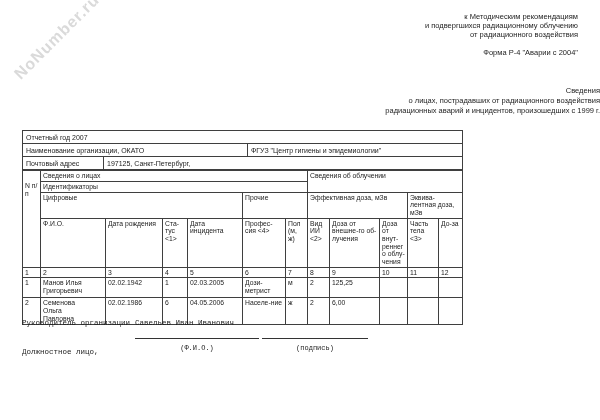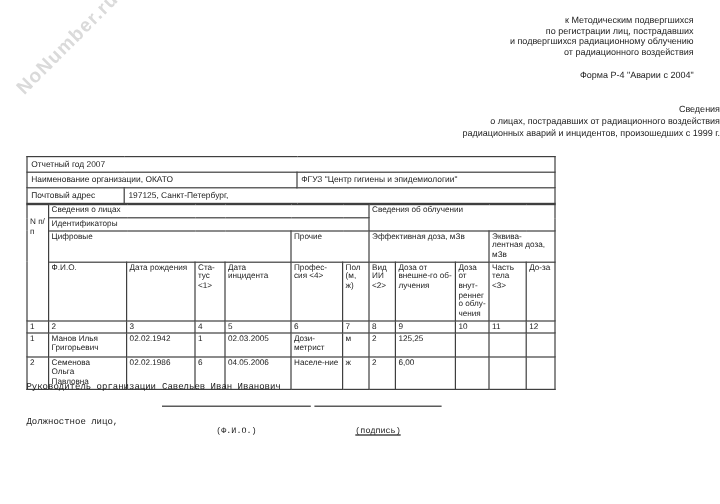--- a/index.html
+++ b/index.html
@@ -13,35 +13,34 @@
   table{border-collapse:collapse;table-layout:fixed;}
   .info-table{position:absolute;left:22px;top:130px;width:440px;font-size:7px;}
   .info-table td{border:1px solid #3f3f3f;padding:1px 3px;height:10px;overflow:hidden;white-space:nowrap;}
   .main-table{position:absolute;left:22px;top:170px;width:440px;font-size:6.8px;line-height:1.13;}
   .main-table td{border:1px solid #3f3f3f;padding:1px 2px;vertical-align:top;overflow:hidden;
         white-space:pre-line;word-wrap:break-word;}
   .main-table .corner-cell{vertical-align:top;padding-top:11px;}
   .footer{position:absolute;left:22px;top:319px;width:430px;height:60px;
         font-family:"Liberation Mono","DejaVu Sans Mono",monospace;font-size:7.5px;}
   .footer .head-name{position:absolute;left:113px;top:0;text-align:right;}
-  .footer .sig-seg{position:absolute;border-top:1px solid #333;text-align:center;font-size:7px;padding-top:17px;}
+  .footer .sig-seg{position:absolute;border-top:1px solid #333;text-align:center;font-size:7px;padding-top:5px;}
   .footer .seg-fio{left:113px;top:19px;width:124px;}
-  .footer .seg-sign{left:240px;top:19px;width:106px;text-decoration:underline;}
+  .footer .seg-sign{left:240px;top:19px;width:106px;}
   .footer .official{position:absolute;left:0;top:29px;text-align:right;}
 </style>
 </head>
 <body>
 
 <div class="page">
 
   <div class="watermark">NoNumber.ru</div>
 
   <div class="corner-note">
-    <div>к Методическим подвергшихся</div>
-    <div>по регистрации лиц, пострадавших</div>
+    <div>к Методическим рекомендациям</div>
     <div>и подвергшихся радиационному облучению</div>
     <div>от радиационного воздействия</div>
     <div class="form-label">Форма Р-4 "Аварии с 2004"</div>
   </div>
 
   <div class="doc-title">
     <div>Сведения</div>
     <div>о лицах, пострадавших от радиационного воздействия</div>
     <div>радиационных аварий и инцидентов, произошедших с 1999 г.</div>
   </div>

